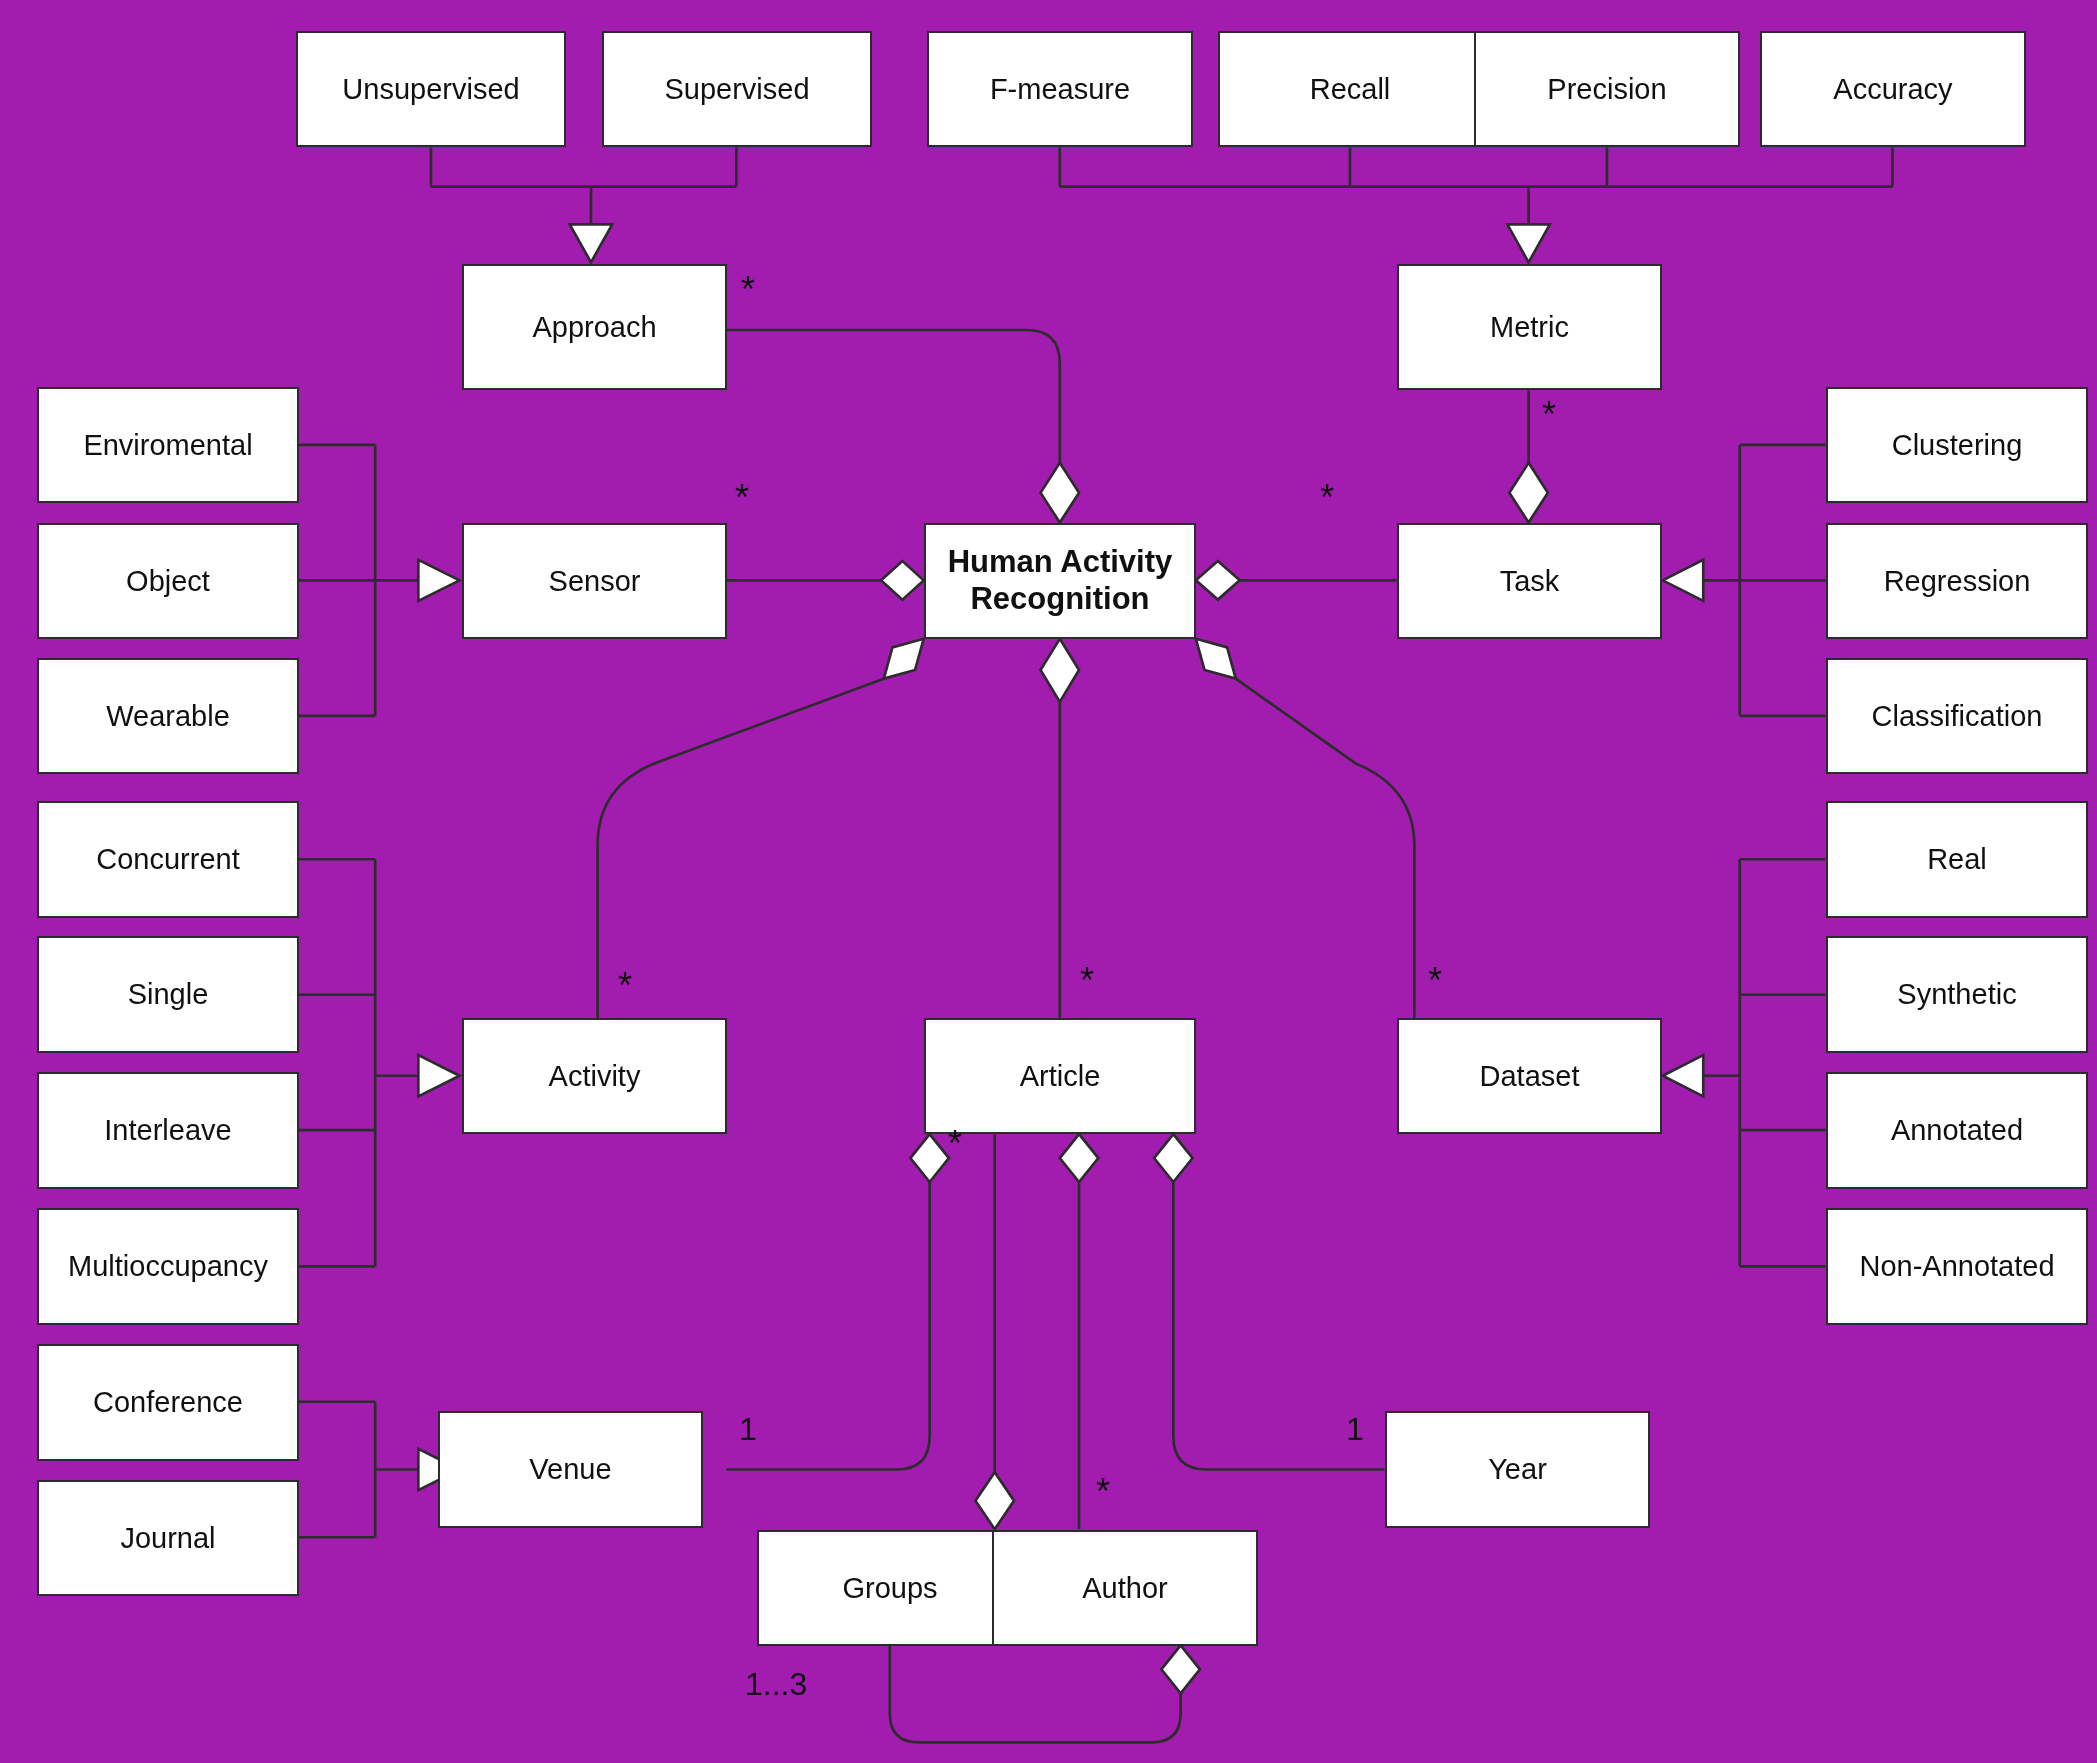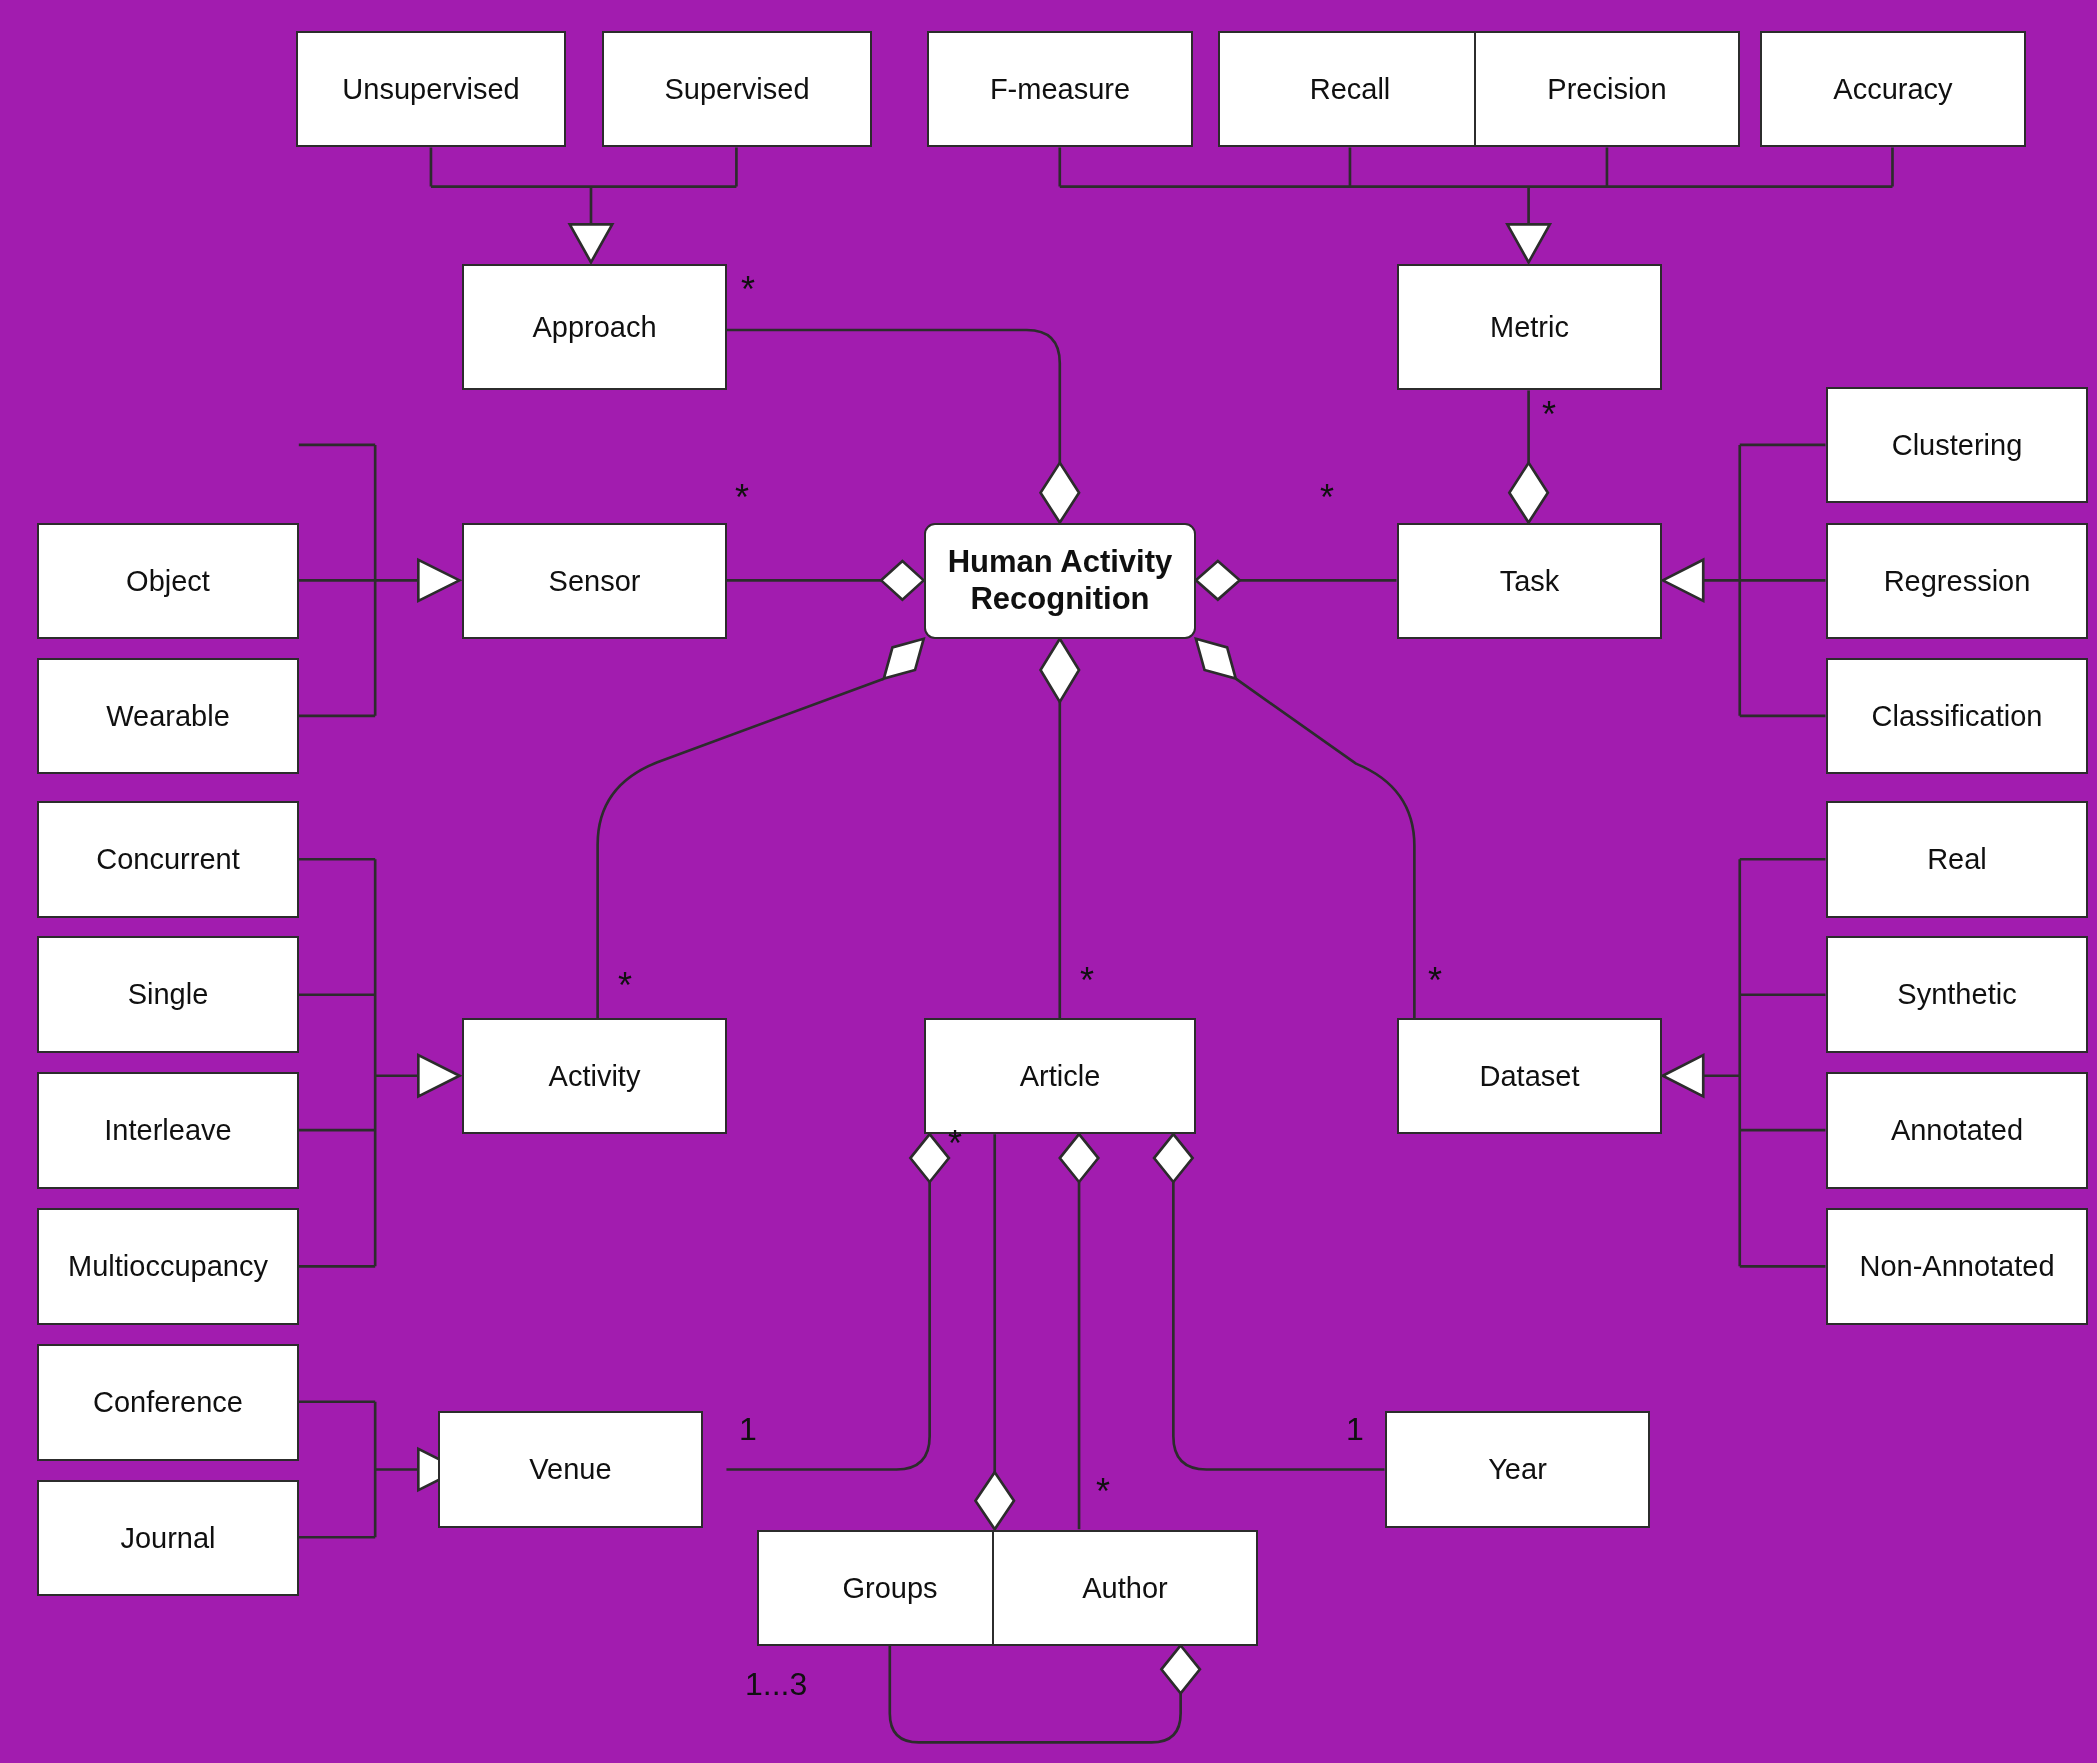--- a/index.html
+++ b/index.html
@@ -8,21 +8,21 @@
     font-family:"Liberation Sans", sans-serif;
   }
   #wires{position:absolute;left:0;top:0;width:2097px;height:1763px;}
   #wires .e{fill:none;stroke:#2c2c2c;stroke-width:4;}
   #wires .t, #wires .d{fill:#ffffff;stroke:#2c2c2c;stroke-width:4;stroke-linejoin:miter;}
   .node{
     position:absolute;box-sizing:border-box;background:#ffffff;border:2px solid #2c2c2c;
     display:flex;align-items:center;justify-content:center;text-align:center;
     font-size:29px;color:#101010;line-height:1.18;padding:0 9.3px;
   }
-  #n-har{font-weight:bold;font-size:31px;border-radius:11px;}
+  #n-har{font-weight:bold;font-size:31px;}
   .mult{
     position:absolute;color:#101010;font-size:36px;line-height:1;white-space:nowrap;
     font-family:"Liberation Sans","DejaVu Sans",sans-serif;
   }
   .mult.num{font-size:32px;}
   
   #n-unsupervised{left:296px;top:31px;width:270px;height:116px}
   #n-supervised{left:602px;top:31px;width:270px;height:116px}
   #n-fmeasure{left:927px;top:31px;width:266px;height:116px}
   #n-recall{left:1218px;top:31px;width:264px;height:116px}
@@ -121,20 +121,21 @@
   </svg>
 
   <div class="node" id="n-unsupervised">Unsupervised</div>
   <div class="node" id="n-supervised">Supervised</div>
   <div class="node" id="n-fmeasure">F-measure</div>
   <div class="node" id="n-recall">Recall</div>
   <div class="node" id="n-precision">Precision</div>
   <div class="node" id="n-accuracy">Accuracy</div>
   <div class="node" id="n-approach">Approach</div>
   <div class="node" id="n-metric">Metric</div>
+  <div class="node" id="n-enviromental">Enviromental</div>
   <div class="node" id="n-object">Object</div>
   <div class="node" id="n-wearable">Wearable</div>
   <div class="node" id="n-sensor">Sensor</div>
   <div class="node" id="n-har">Human Activity Recognition</div>
   <div class="node" id="n-task">Task</div>
   <div class="node" id="n-clustering">Clustering</div>
   <div class="node" id="n-regression">Regression</div>
   <div class="node" id="n-classification">Classification</div>
   <div class="node" id="n-concurrent">Concurrent</div>
   <div class="node" id="n-single">Single</div>

